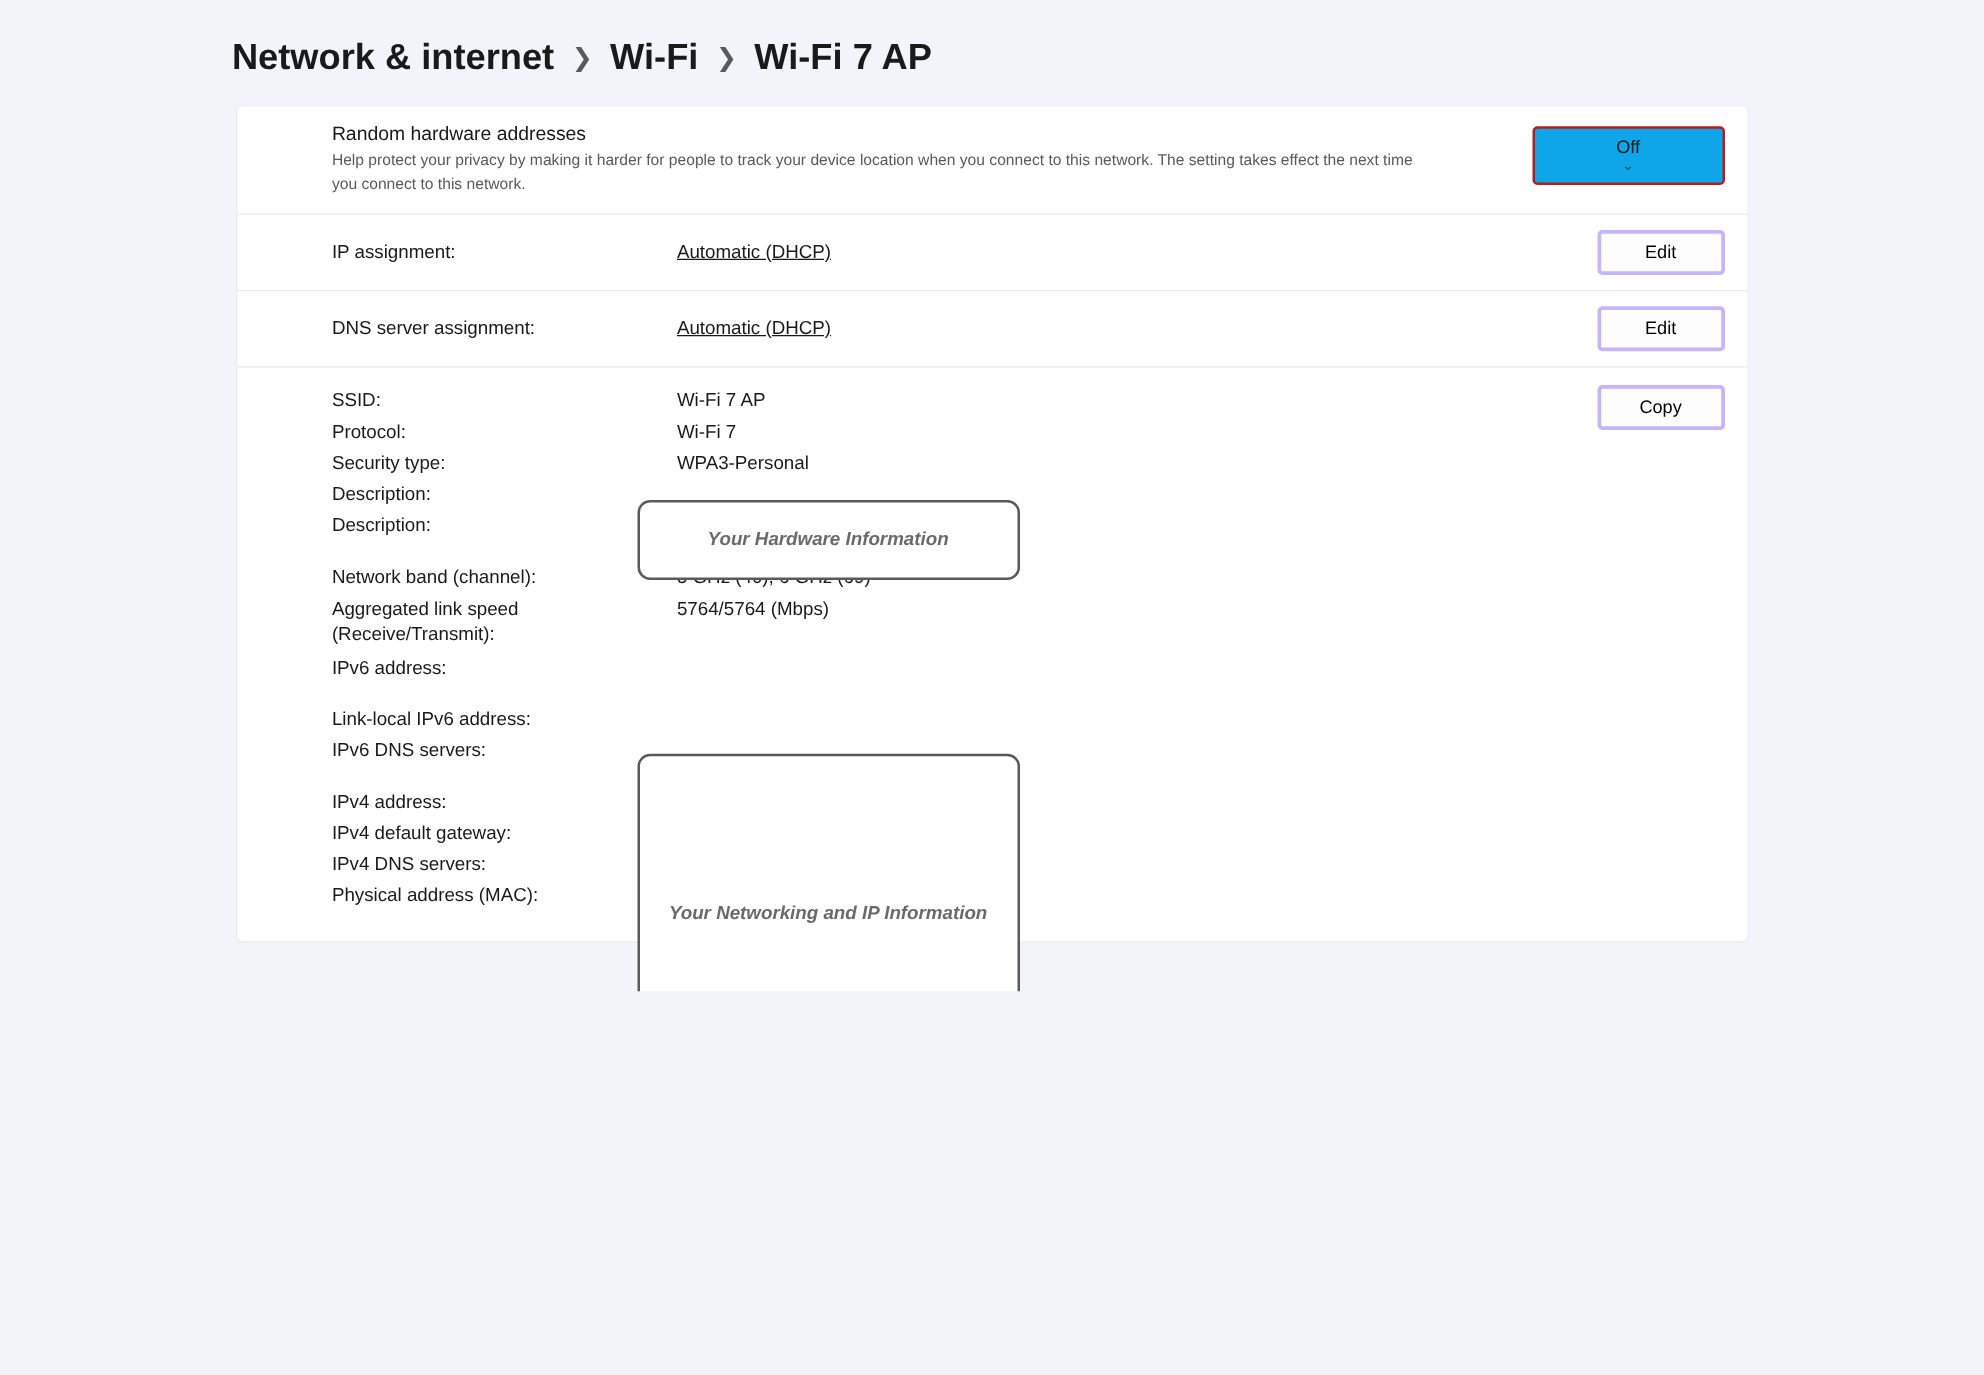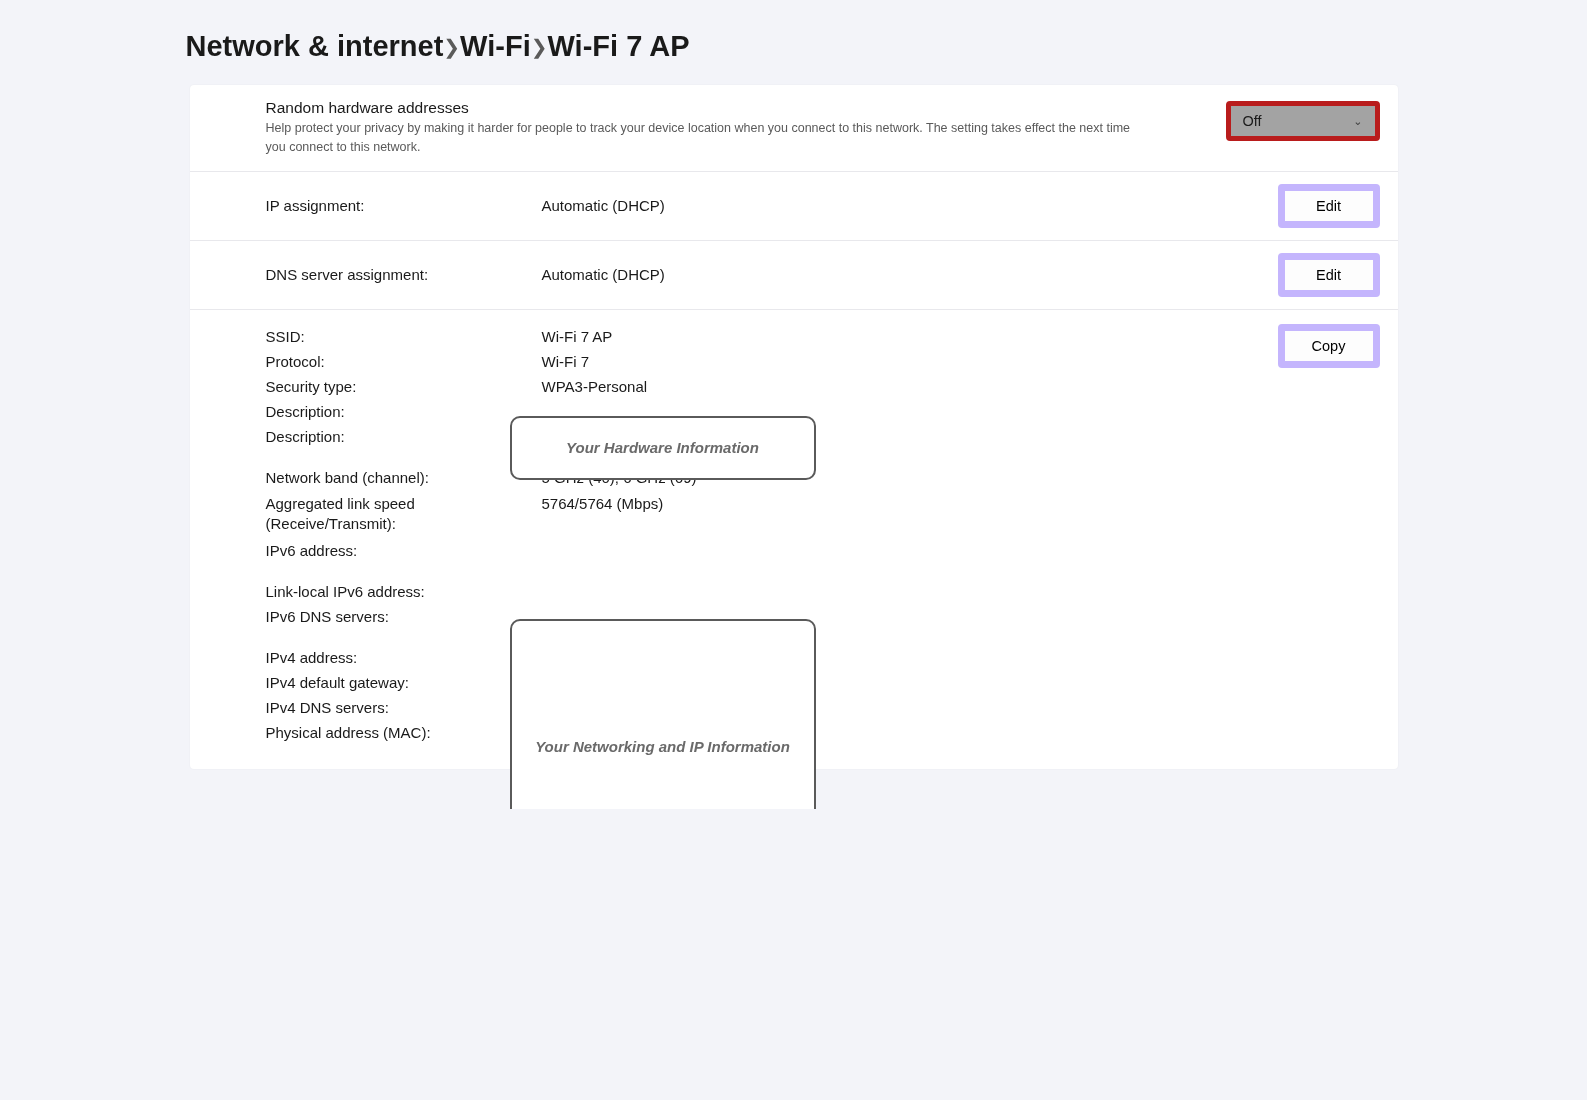--- a/index.html
+++ b/index.html
@@ -15,20 +15,21 @@
     padding: 0;
   }
   .page {
     width: 1280px;
     margin: 0 auto;
     padding: 30px 36px 40px 36px;
   }
   .breadcrumb {
     display: flex;
     align-items: center;
+    gap: 14px;
     font-size: 29px;
     font-weight: 600;
     margin-bottom: 22px;
     color: #1a1a1a;
     margin-left: -4px;
     text-align: center;
   }
   .breadcrumb .chevron {
     font-size: 20px;
     font-weight: 400;
@@ -63,28 +64,29 @@
   .section-desc {
     font-size: 12.5px;
     color: #5a5a5a;
     line-height: 1.5;
     max-width: 880px;
   }
   .dropdown {
     display: flex;
     align-items: center;
     justify-content: space-between;
-    border: 5px solid #b91c1c;
+    border: 2px solid #b91c1c;
     border-radius: 4px;
-    background: #a3a3a3;
+    background: #0ea5e9;
     padding: 7px 12px;
     min-width: 154px;
     font-size: 14.5px;
     cursor: pointer;
     margin-top: 2px;
+    flex-direction: column;
   }
   .dropdown .chevron-down {
     font-size: 11px;
     color: #404040;
   }
   .kv-section {
     border-bottom: 1px solid #e8e8ec;
     padding: 12px 18px 12px 76px;
     display: flex;
     align-items: center;
@@ -97,23 +99,24 @@
   }
   .kv-label {
     width: 276px;
     font-size: 15px;
     color: #1a1a1a;
     flex-shrink: 0;
   }
   .kv-value {
     font-size: 15px;
     color: #1a1a1a;
+    text-decoration: underline;
   }
   .btn {
-    border: 7px solid #c4b5fd;
+    border: 3px solid #c4b5fd;
     background: #fdfdfd;
     border-radius: 4px;
     padding: 7px 0;
     width: 102px;
     text-align: center;
     font-size: 14.5px;
     cursor: pointer;
     font-family: inherit;
   }
   .details-section {

